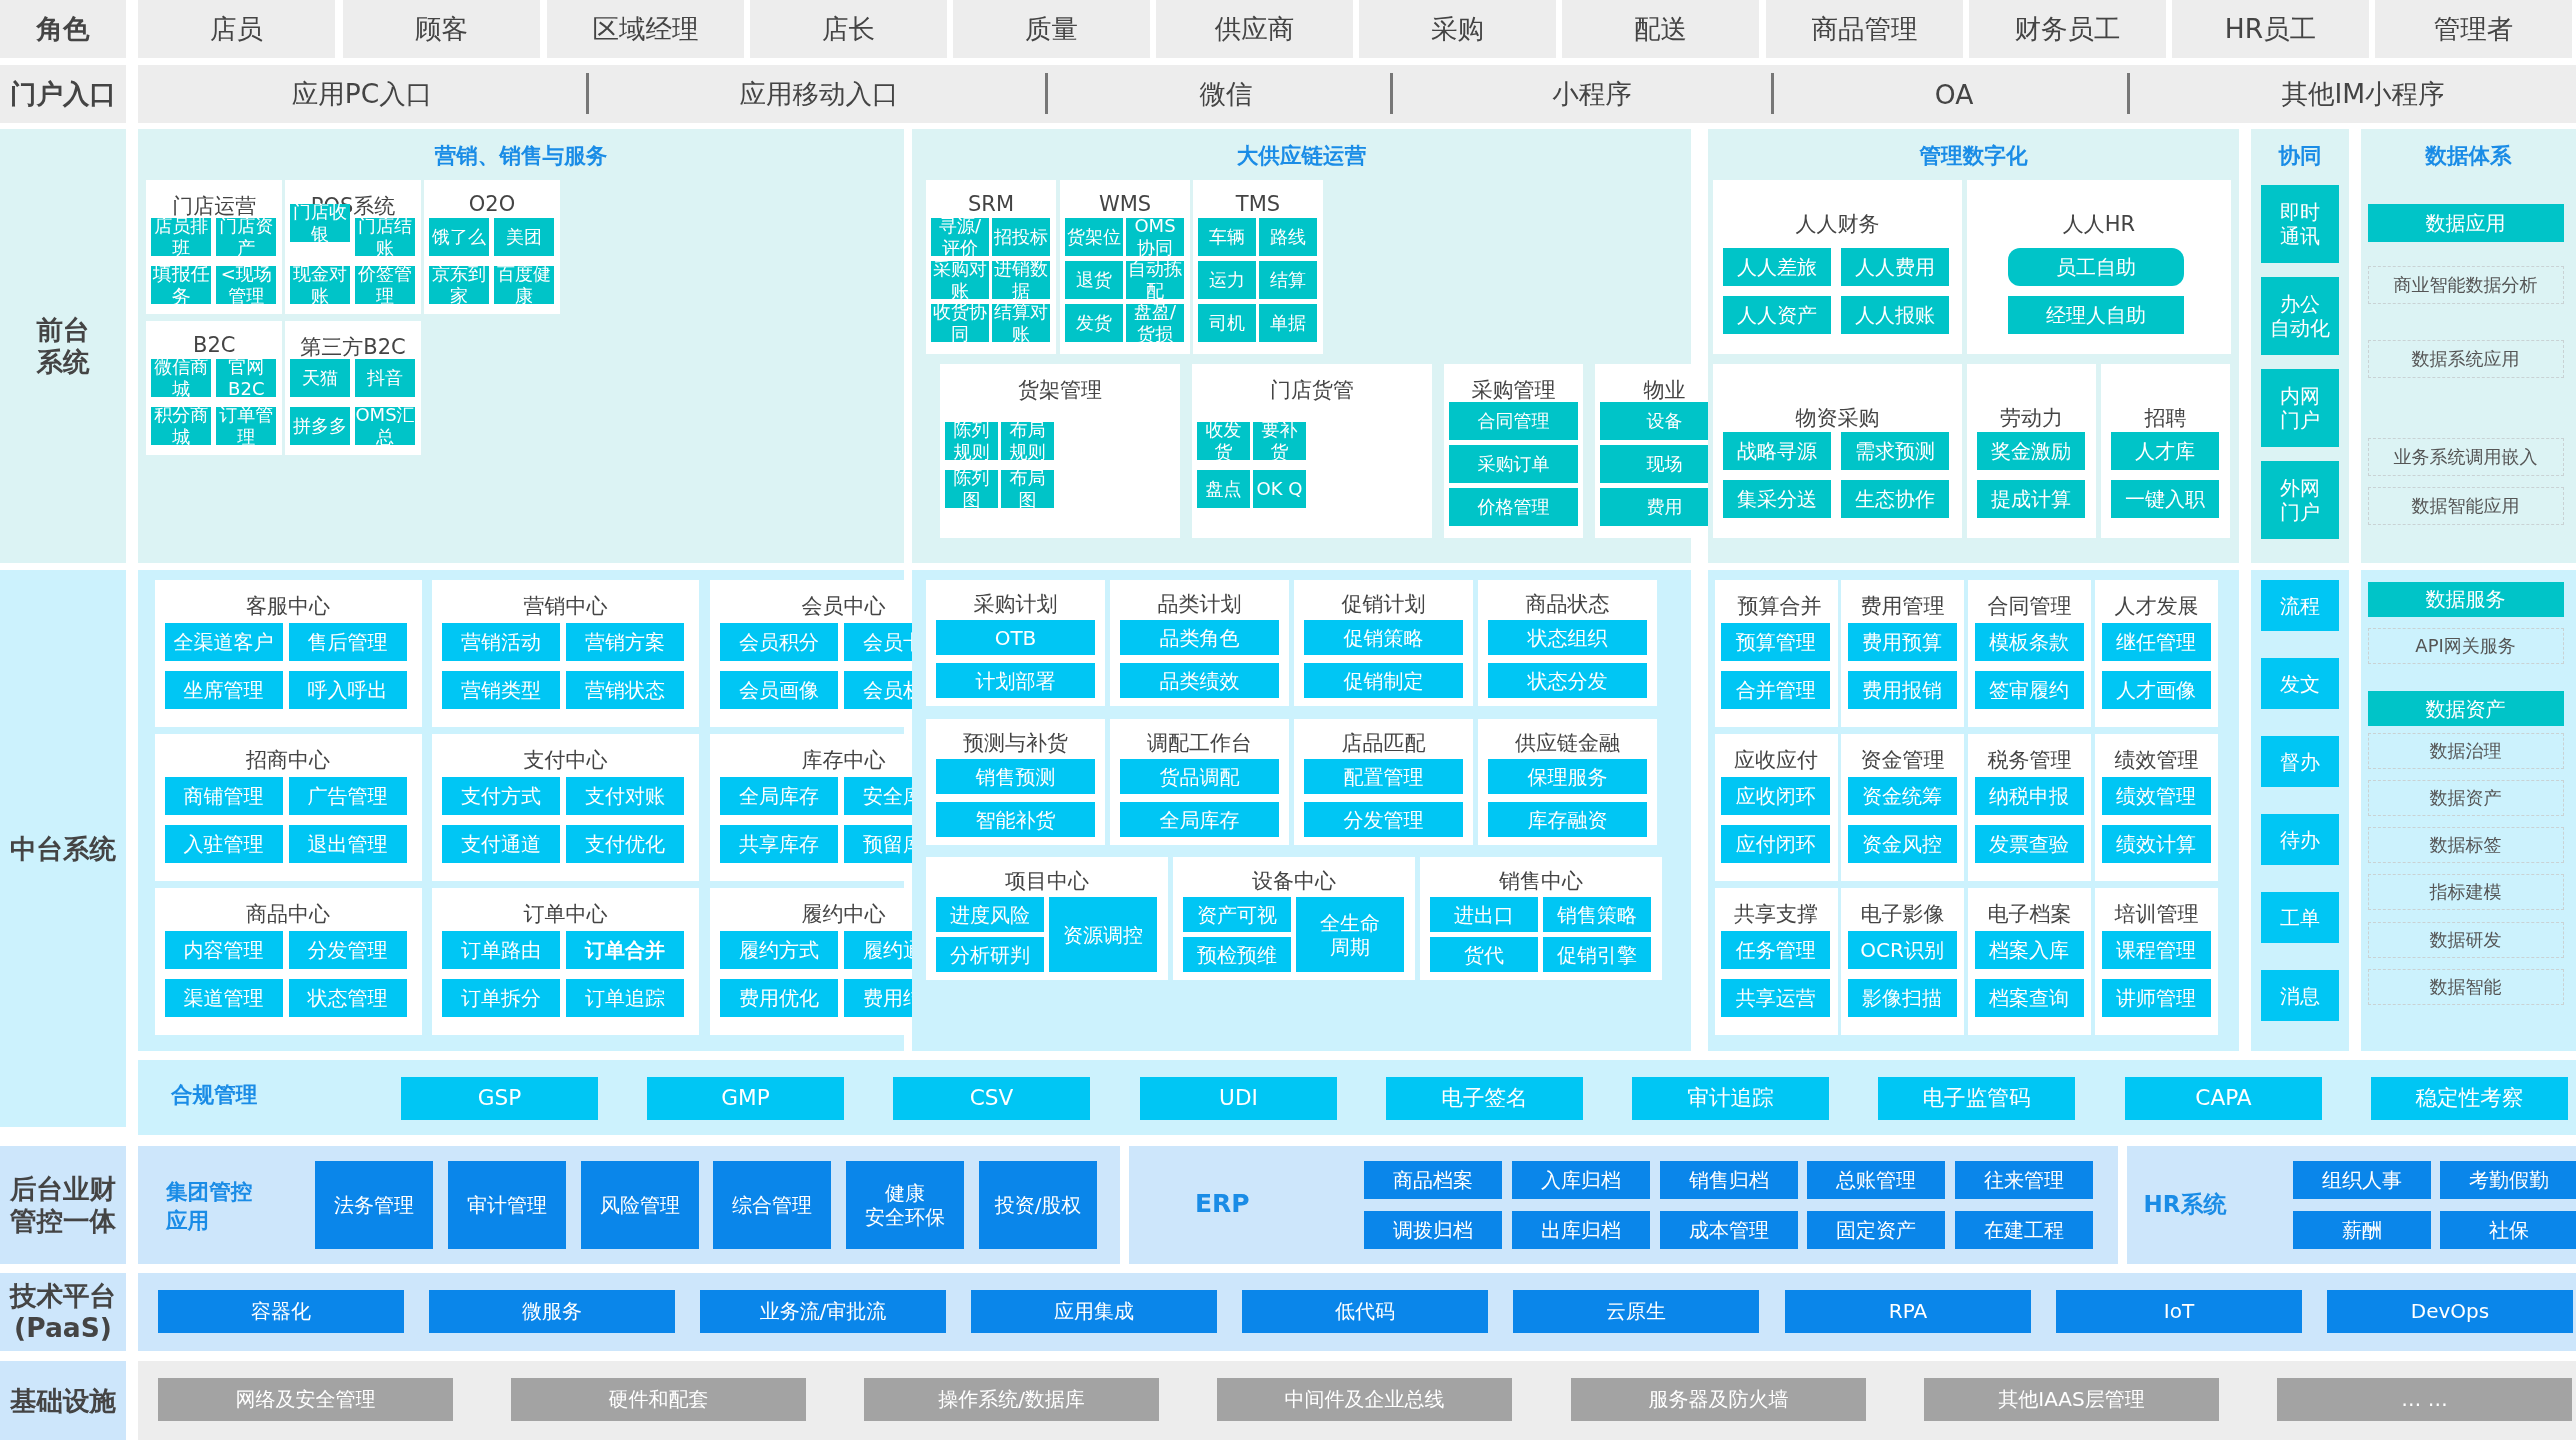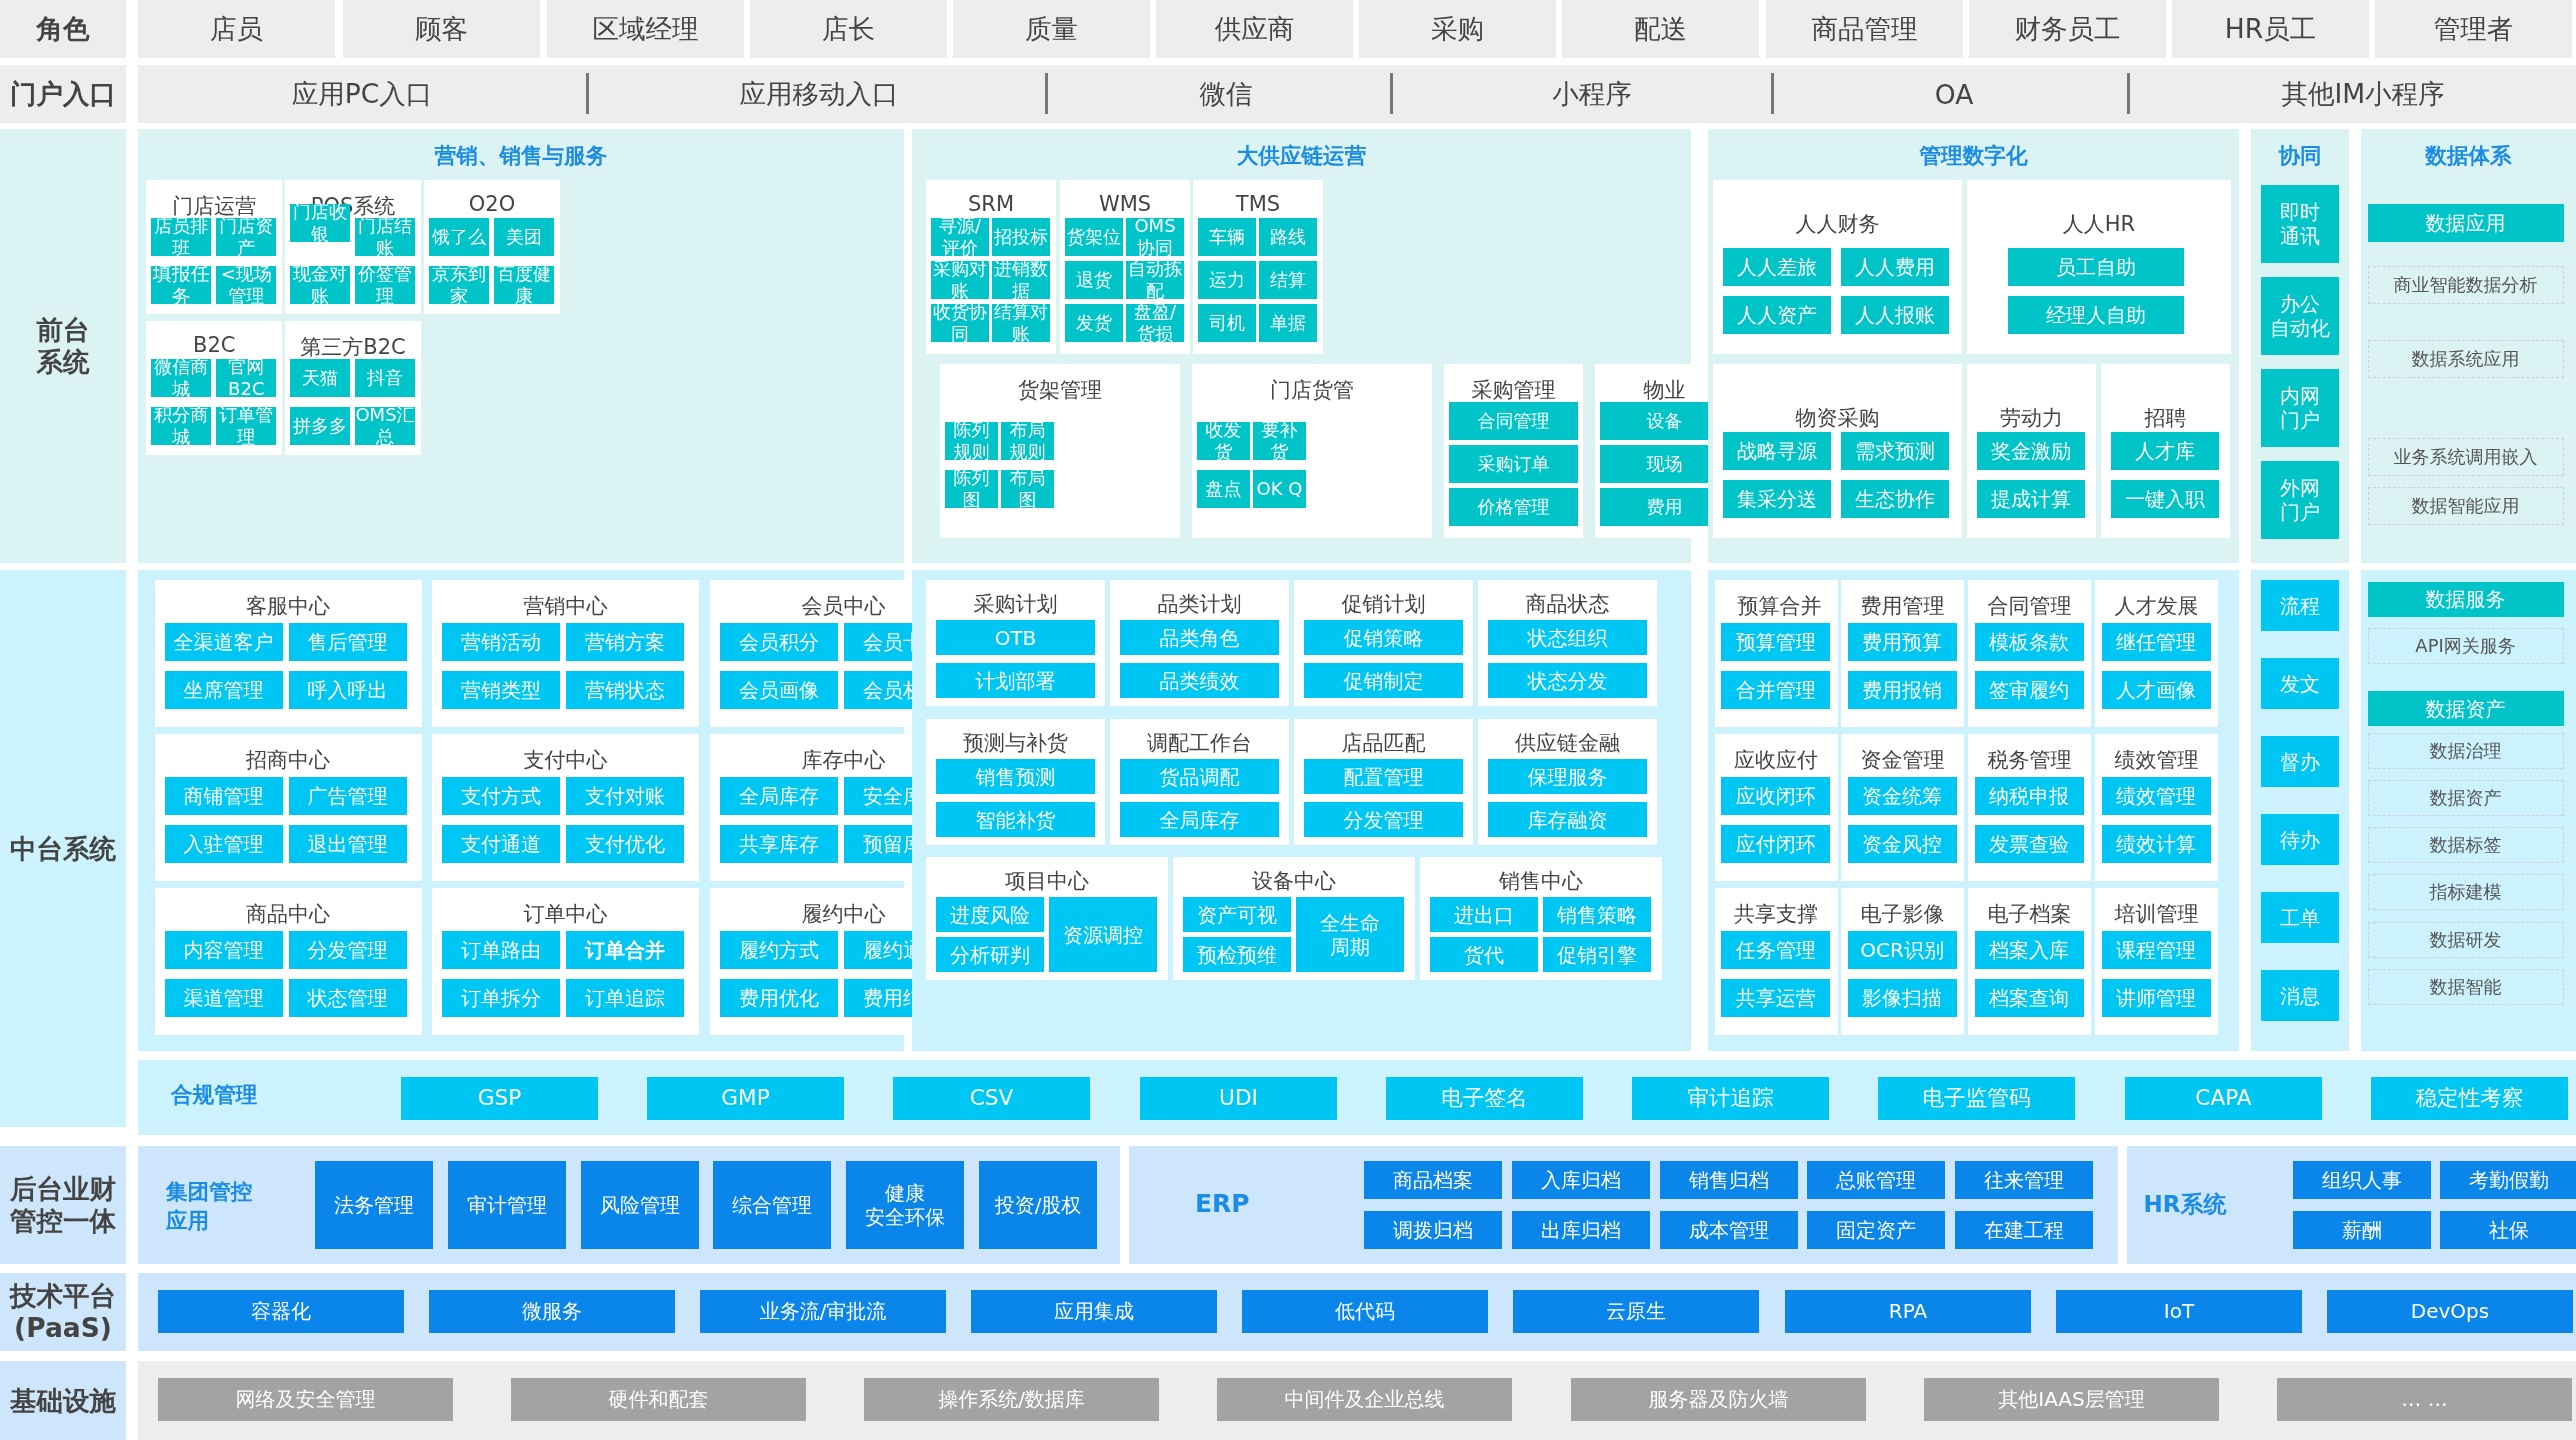--- a/index.html
+++ b/index.html
@@ -156,21 +156,21 @@
       <div class="abs sect-title" style="left: 0px; top: 11.6px; width: 531px; height: 33px;">管理数字化</div>
       <div class="abs card" style="left: 5px; top: 51px; width: 249px; height: 174px;">
         <div class="abs card-title" style="left: 0px; top: 30px; width: 249px; height: 25px;">人人财务</div>
         <div class="abs tile teal" style="left: 10px; top: 68px; width: 108px; height: 38px;">人人差旅</div>
         <div class="abs tile teal" style="left: 128px; top: 68px; width: 108px; height: 38px;">人人费用</div>
         <div class="abs tile teal" style="left: 10px; top: 116px; width: 108px; height: 38px;">人人资产</div>
         <div class="abs tile teal" style="left: 128px; top: 116px; width: 108px; height: 38px;">人人报账</div>
       </div>
       <div class="abs card" style="left: 259px; top: 51px; width: 264px; height: 174px;">
         <div class="abs card-title" style="left: 0px; top: 30px; width: 264px; height: 25px;">人人HR</div>
-        <div class="abs tile teal" style="left: 41px; top: 68px; width: 176px; height: 38px;">员工自助</div>
+        <div class="abs tile teal" style="left: 41px; top: 68px; width: 176px; height: 38px; border-radius: 12px;">员工自助</div>
         <div class="abs tile teal" style="left: 41px; top: 116px; width: 176px; height: 38px;">经理人自助</div>
       </div>
       <div class="abs card" style="left: 5px; top: 235px; width: 249px; height: 174px;">
         <div class="abs card-title" style="left: 0px; top: 40px; width: 249px; height: 25px;">物资采购</div>
         <div class="abs tile teal" style="left: 10px; top: 68px; width: 108px; height: 38px;">战略寻源</div>
         <div class="abs tile teal" style="left: 128px; top: 68px; width: 108px; height: 38px;">需求预测</div>
         <div class="abs tile teal" style="left: 10px; top: 116px; width: 108px; height: 38px;">集采分送</div>
         <div class="abs tile teal" style="left: 128px; top: 116px; width: 108px; height: 38px;">生态协作</div>
       </div>
       <div class="abs card" style="left: 259px; top: 235px; width: 129px; height: 174px;">

